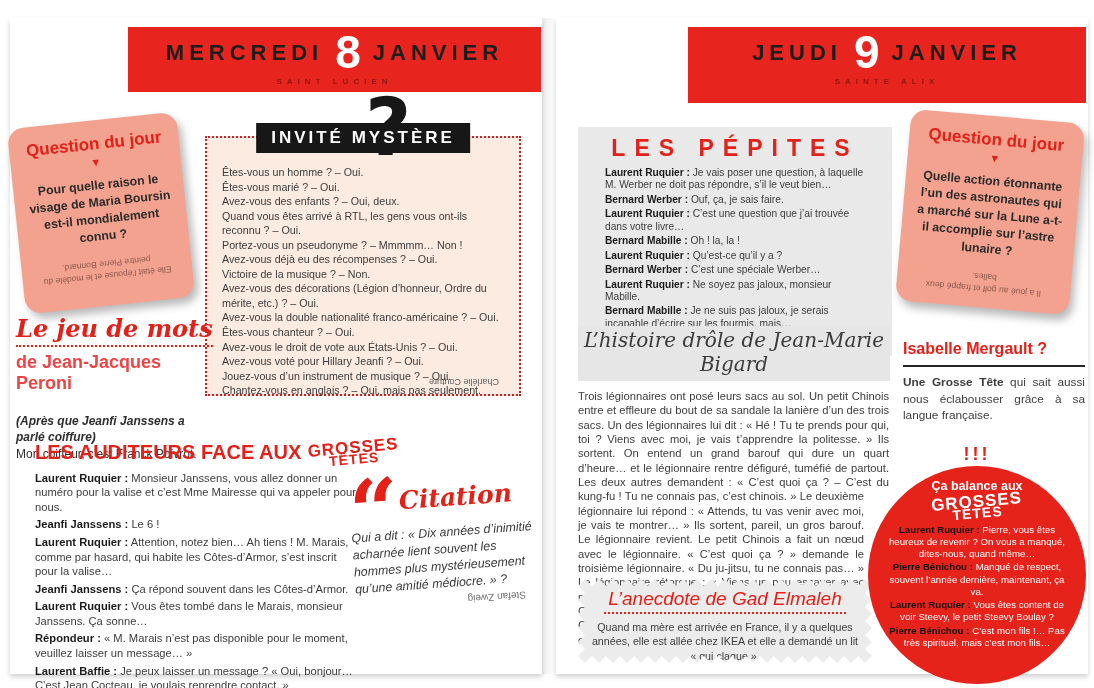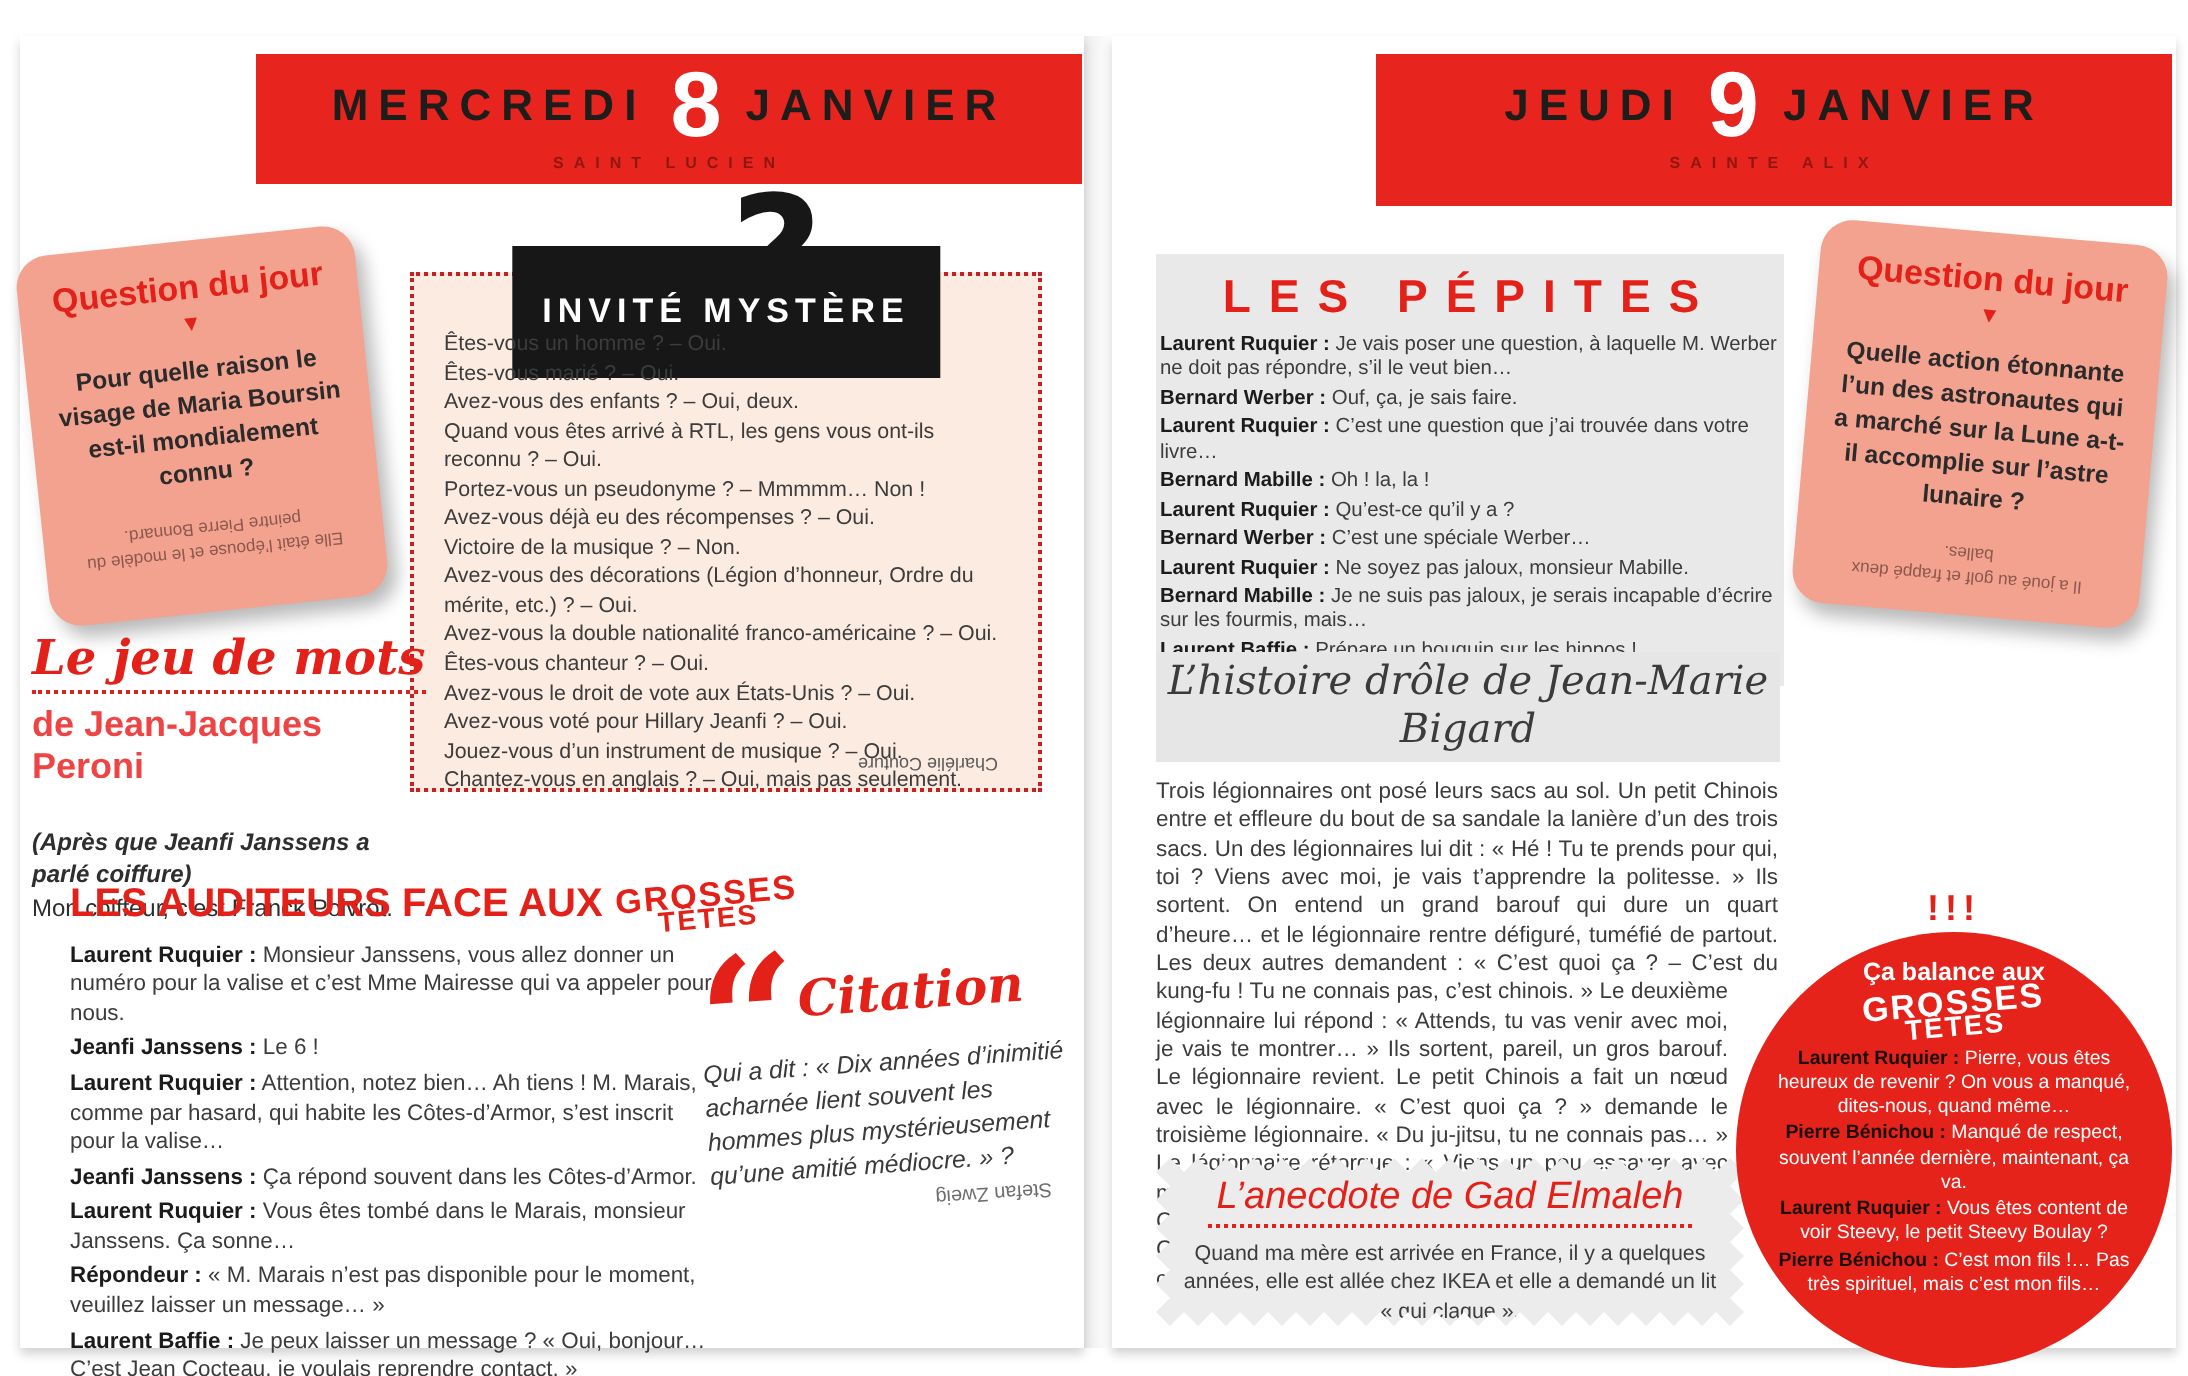--- a/index.html
+++ b/index.html
@@ -31,21 +31,21 @@
   .qdj-q{font-weight:700;font-size:12.3px;line-height:1.38;}
   .qdj-a{transform:rotate(180deg);font-size:8.6px;line-height:1.35;color:#8a584c;margin-top:13px;padding:0 8px;}
 
   
   .invite{position:absolute;left:205px;top:136px;width:316px;height:260px;background:#fcebe0;
           border:2px dotted #c52026;box-sizing:border-box;}
   .invite-qmark{position:absolute;top:-50px;left:50%;transform:translateX(2px);z-index:1;
                 font-family:"DejaVu Sans",sans-serif;font-weight:800;font-size:80px;line-height:1;color:#171717;}
   .invite-banner{position:absolute;top:-15px;left:50%;transform:translateX(-50%);z-index:2;
                  background:#171717;color:#fff;font-weight:800;font-size:17px;letter-spacing:3px;
-                 padding:23px 15px;white-space:nowrap;}
+                 padding:5px 15px;white-space:nowrap;}
   .invite-list{position:relative;z-index:3;padding:27px 15px 0;}
   .invite-line{margin:0;font-size:10.7px;line-height:1.36;color:#3c3c3c;}
   .invite-answer{position:absolute;right:20px;bottom:7px;transform:rotate(180deg);
                  font-size:9px;color:#5a5a5a;}
 
   
   .jdm{position:absolute;left:16px;top:314px;width:198px;}
   .jdm-title{display:inline-block;font-family:"DejaVu Serif",serif;font-style:italic;font-weight:700;
              color:#e32119;font-size:24px;border-bottom:2px dotted #e3211a;padding-bottom:2px;}
   .jdm-sub{color:#ef4444;font-weight:700;font-size:18px;margin-top:5px;}
@@ -70,21 +70,21 @@
   .cit-quote{font-family:"DejaVu Serif",serif;font-weight:700;color:#e32119;font-size:86px;
              line-height:0;position:relative;top:30px;letter-spacing:-6px;}
   .cit-title{font-family:"DejaVu Serif",serif;font-style:italic;font-weight:700;color:#e32119;
              font-size:25px;margin-left:2px;}
   .cit-text{font-style:italic;font-size:12.4px;line-height:1.36;color:#3a3a3a;margin-top:12px;}
   .cit-author{display:block;transform:rotate(180deg);font-size:10px;color:#6e6e6e;margin-top:4px;
               text-align:left;padding-left:18px;}
 
   
   .pepites{position:absolute;left:578px;top:127px;width:314px;background:#e9e9e9;
-           padding:7px 2px 9px;box-sizing:border-box;}
+           padding:7px 27px 9px;box-sizing:border-box;}
   .pep-title{color:#e32119;font-weight:800;font-size:23px;letter-spacing:9px;text-align:center;margin:1px 0 5px;}
   .pepites .dlg{font-size:10.2px;line-height:1.22;margin:2px 0;}
 
   
   .histoire{position:absolute;left:578px;top:326px;width:312px;}
   .hist-title{background:#e6e6e6;font-family:"DejaVu Serif",serif;font-style:italic;color:#3b3b3b;
               font-size:20px;text-align:center;padding:2px 0 5px;}
   .hist-text{margin-top:8px;font-size:11.2px;line-height:1.28;text-align:justify;color:#3c3c3c;}
   .sp1{float:right;width:1px;height:108px;}
   .sp2{float:right;clear:right;width:26px;height:200px;}
@@ -234,20 +234,27 @@
     <div class="anec-text">Quand ma mère est arrivée en France, il y a quelques années, elle est allée chez IKEA et elle a demandé un lit « qui claque ».</div>
   </section>
 
   <section class="qdj qdj-right">
     <div class="qdj-title">Question du jour</div>
     <div class="qdj-arrow">▼</div>
     <div class="qdj-q">Quelle action étonnante l’un des astronautes qui a marché sur la Lune a-t-il accomplie sur l’astre lunaire ?</div>
     <div class="qdj-a">Il a joué au golf et frappé deux balles.</div>
   </section>
 
+  <section class="mergault">
+    <div class="mer-title">Isabelle Mergault ?</div>
+    <div class="mer-text">
+      <b>Une Grosse Tête</b>
+      <span>qui sait aussi nous éclabousser grâce à sa langue française.</span>
+    </div>
+  </section>
 
   <div class="balance-excl">!!!</div>
   <section class="balance">
     <div class="bal-title">Ça balance aux</div>
     <div class="logo bal-logo">
       <span class="l1">GROSSES</span>
       <span class="l2">TÊTES</span>
     </div>
     <div>
 

